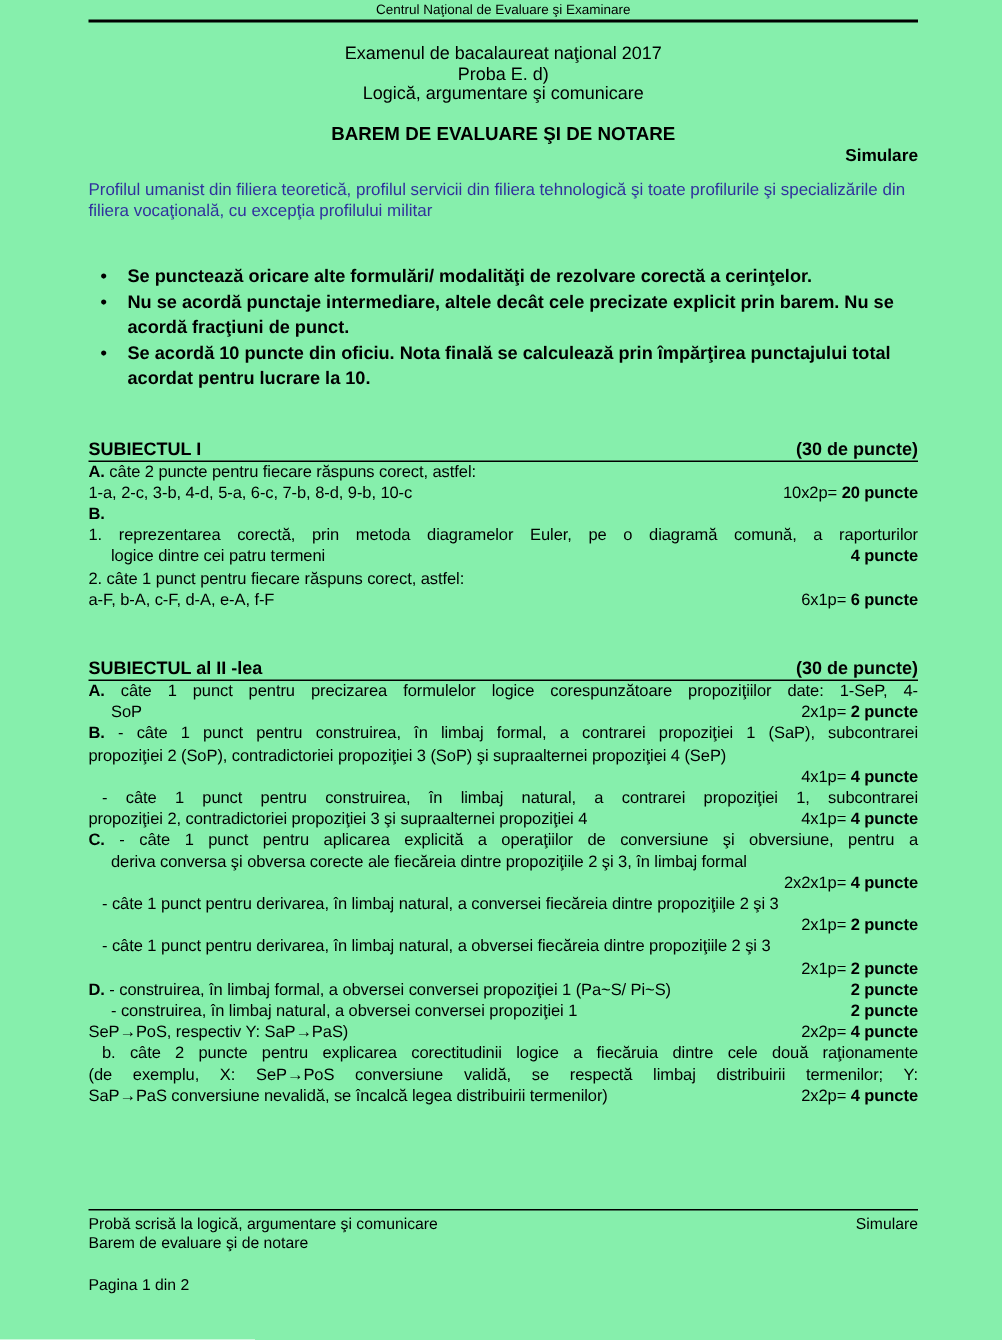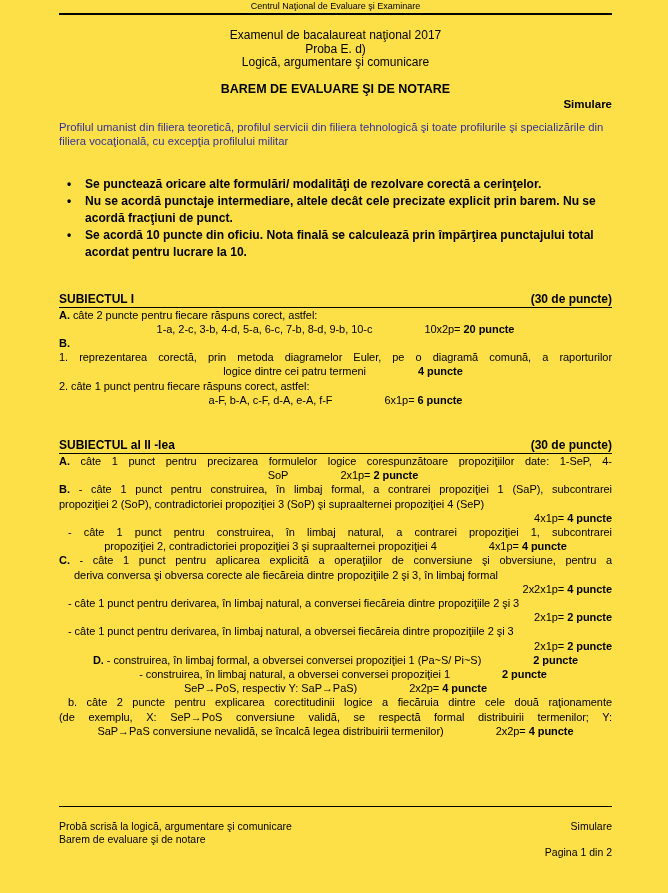--- a/index.html
+++ b/index.html
@@ -6,21 +6,21 @@
   html, body { background: #ffffff; }
   body {
     font-family: "Liberation Sans", sans-serif;
     color: #000;
     -webkit-font-smoothing: antialiased;
   }
   .page {
     position: relative;
     width: 668px;
     height: 893px;
-    background: #fde047;
+    background: #86efac;
     overflow: hidden;
   }
   .content { padding: 1px 56px 0 59px; }
 
   .org { text-align: center; font-size: 9px; line-height: 11px; }
   .rule-top { border-bottom: 2px solid #000; margin-top: 1px; }
 
   .title-block { text-align: center; font-weight: normal; font-size: 12px; line-height: 13.5px; margin-top: 14px; }
   .barem-title { text-align: center; font-weight: bold; font-size: 12.5px; line-height: 14px; margin-top: 12px; }
   .session-line { text-align: right; font-weight: bold; font-size: 11.5px; line-height: 13px; margin-top: 2px; }
@@ -35,33 +35,33 @@
   .sections { margin-top: 15px; }
   .section + .section { margin-top: 13px; }
   .sec-head {
     display: flex; justify-content: space-between;
     font-weight: bold; font-size: 12px; line-height: 13px;
     border-bottom: 1.5px solid #000; padding-bottom: 1px; margin-top: 32px;
   }
   .ln { font-size: 11px; line-height: 14.2px; letter-spacing: -0.05px; }
   .ln b { font-weight: bold; }
   .ln.j { text-align: justify; text-align-last: justify; }
-  .ln.lr { display: flex; justify-content: center; gap: 44px; }
+  .ln.lr { display: flex; justify-content: space-between; gap: 44px; }
   .ln.r { text-align: right; }
   .ln.ind1 { padding-left: 15px; }
   .ln.ind2 { padding-left: 9px; }
   .ln .rt { white-space: nowrap; padding-left: 8px; }
 
   .footer {
     position: absolute; left: 59px; right: 56px; top: 806px;
-    border-top: 1.5px solid #000; padding-top: 13px;
+    border-top: 1.5px solid #000; padding-top: 3px;
     font-size: 10.5px; line-height: 13px;
   }
   .footer-row { display: flex; justify-content: space-between; }
-  .page-num { text-align: right; margin-top: 0; }
+  .page-num { text-align: left; margin-top: 15px; }
 </style>
 </head>
 <body>
 
 <div class="page">
   <div class="content">
 
     <div class="org">Centrul Naţional de Evaluare şi Examinare</div>
     <div class="rule-top"></div>
 
@@ -145,21 +145,21 @@
           </div>
           <div class="ln ind1 lr">
             <span class="lt">- construirea, în limbaj natural, a obversei conversei propoziţiei 1</span>
             <span class="rt"><b>2 puncte</b></span>
           </div>
           <div class="ln lr">
             <span class="lt">SeP→PoS, respectiv Y: SaP→PaS)</span>
             <span class="rt">2x2p= <b>4 puncte</b></span>
           </div>
           <div class="ln j ind2"><span class="lt">b. câte 2 puncte pentru explicarea corectitudinii logice a fiecăruia dintre cele două raţionamente</span></div>
-          <div class="ln j"><span class="lt">(de exemplu, X: SeP→PoS conversiune validă, se respectă formal distribuirii termenilor; Y:</span></div>
+          <div class="ln j"><span class="lt">(de exemplu, X: SeP→PoS conversiune validă, se respectă limbaj distribuirii termenilor; Y:</span></div>
           <div class="ln lr">
             <span class="lt">SaP→PaS conversiune nevalidă, se încalcă legea distribuirii termenilor)</span>
             <span class="rt">2x2p= <b>4 puncte</b></span>
           </div>
         </div>
       </div>
 
   </div>
 
   <div class="footer">

